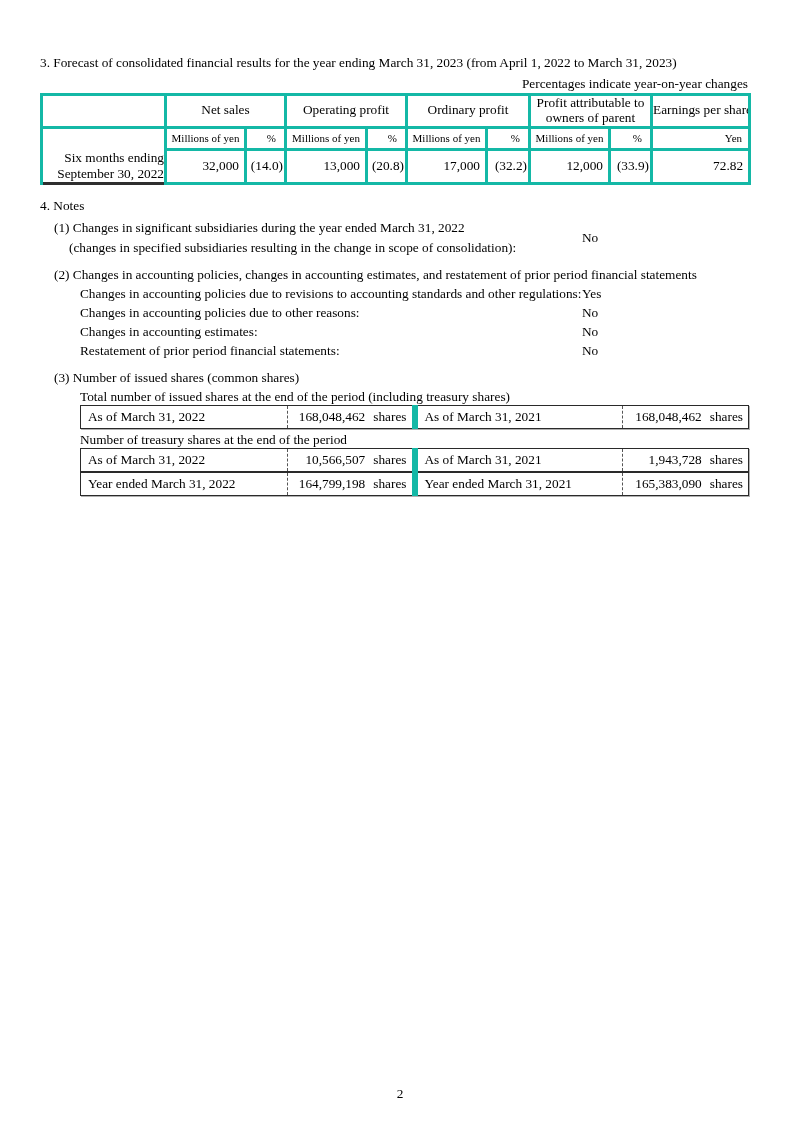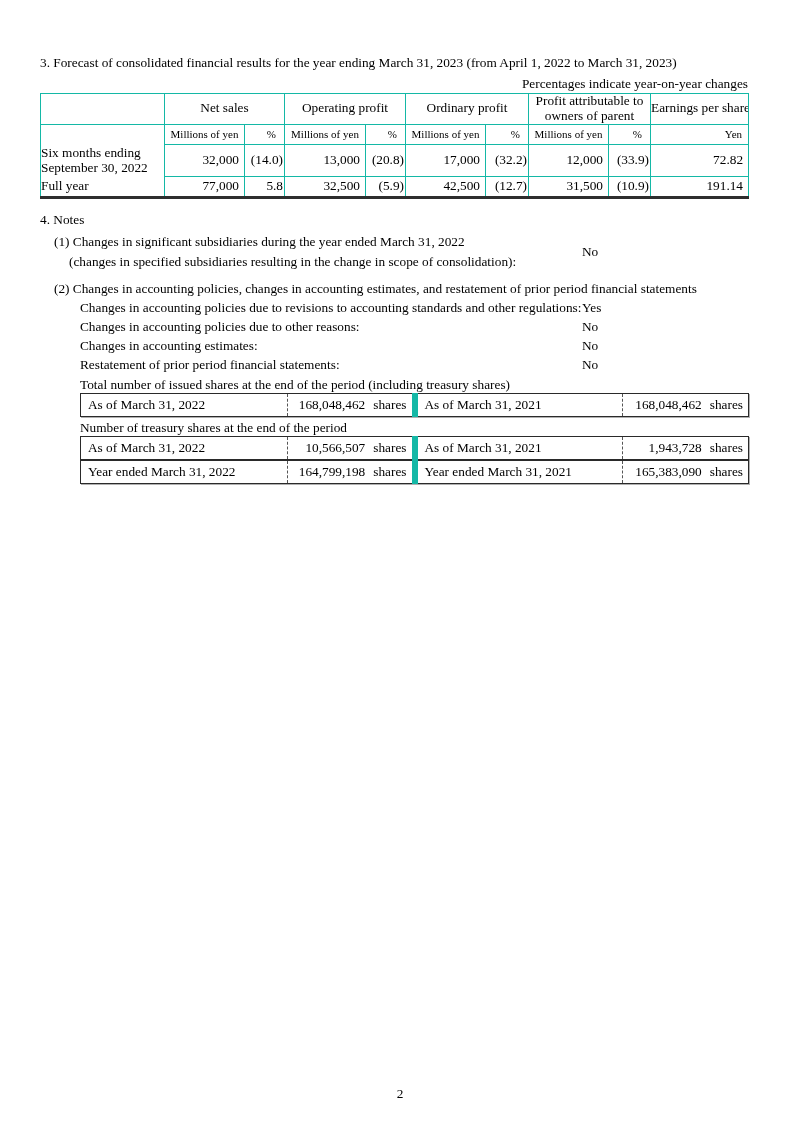--- a/index.html
+++ b/index.html
@@ -12,30 +12,30 @@
   .content { position:absolute; left:40px; top:0; width:708px; }
 
   .title { margin-top:55px; white-space:nowrap; }
   .pct-note { margin-top:5px; text-align:right; }
 
   
   table.ftable {
     border-collapse:collapse; table-layout:fixed; width:708px; margin-top:1px;
     border:1px solid #1f1f1f; border-bottom:3px solid #2e2e2e;
   }
-  .ftable td { border:1px solid #14b8a6; padding:0; overflow:hidden; vertical-align:middle; }
+  .ftable td { border:3px solid #14b8a6; padding:0; overflow:hidden; vertical-align:middle; }
   .ftable tr.hr1 td { height:27px; text-align:center; line-height:1.12; white-space:nowrap; }
   .ftable tr.hr1 td.wrap { white-space:normal; }
   .ftable tr.hr2 td { height:19px; font-size:11px; }
   .ftable td.u-m { text-align:center; white-space:nowrap; }
   .ftable td.u-p { text-align:right; padding-right:8px; }
   .ftable td.u-y { text-align:right; padding-right:6px; }
   .ftable tr.dr1 td { height:31px; }
   .ftable tr.dr2 td { height:19px; }
-  .ftable td.lc { text-align:left; line-height:1.18; }
+  .ftable td.lc { text-align:right; line-height:1.18; }
   .ftable td.lc-mid { border-top:none; border-bottom:none; }
   .ftable td.num { text-align:right; padding-right:5px; }
   .ftable td.pct { text-align:right; padding-right:1px; }
   .ftable td.eps { text-align:right; padding-right:5px; }
 
   
   .notes-h { margin-top:13px; }
   .item1 { position:relative; margin-top:4px; line-height:20px; }
   .item1 .l1 { padding-left:14px; white-space:nowrap; }
   .item1 .l2 { padding-left:29px; white-space:nowrap; }
@@ -111,32 +111,20 @@
           <td class="num">32,000</td>
           <td class="pct">(14.0)</td>
           <td class="num">13,000</td>
           <td class="pct">(20.8)</td>
           <td class="num">17,000</td>
           <td class="pct">(32.2)</td>
           <td class="num">12,000</td>
           <td class="pct">(33.9)</td>
           <td class="eps">72.82</td>
         </tr>
-        <tr class="dr2">
-          <td class="lc lc-mid">Full year</td>
-          <td class="num">77,000</td>
-          <td class="pct">5.8</td>
-          <td class="num">32,500</td>
-          <td class="pct">(5.9)</td>
-          <td class="num">42,500</td>
-          <td class="pct">(12.7)</td>
-          <td class="num">31,500</td>
-          <td class="pct">(10.9)</td>
-          <td class="eps">191.14</td>
-        </tr>
       </tbody>
     </table>
 
     <div class="notes-h">4. Notes</div>
 
     <div class="item1">
       <div class="l1">(1) Changes in significant subsidiaries during the year ended March 31, 2022</div>
       <div class="l2">(changes in specified subsidiaries resulting in the change in scope of consolidation):</div>
       <span class="answer">No</span>
     </div>
@@ -154,20 +142,21 @@
       <div class="note-row">
         <span>Changes in accounting estimates:</span>
         <span class="answer">No</span>
       </div>
       <div class="note-row">
         <span>Restatement of prior period financial statements:</span>
         <span class="answer">No</span>
       </div>
     </div>
 
+    <div class="item3-h">(3) Number of issued shares (common shares)</div>
 
     <div class="cap">Total number of issued shares at the end of the period (including treasury shares)</div>
     <table class="stable">
       <colgroup>
           <col style="width:207px">
           <col style="width:127px">
           <col style="width:208px">
           <col style="width:126px">
         </colgroup>
       <tbody>

